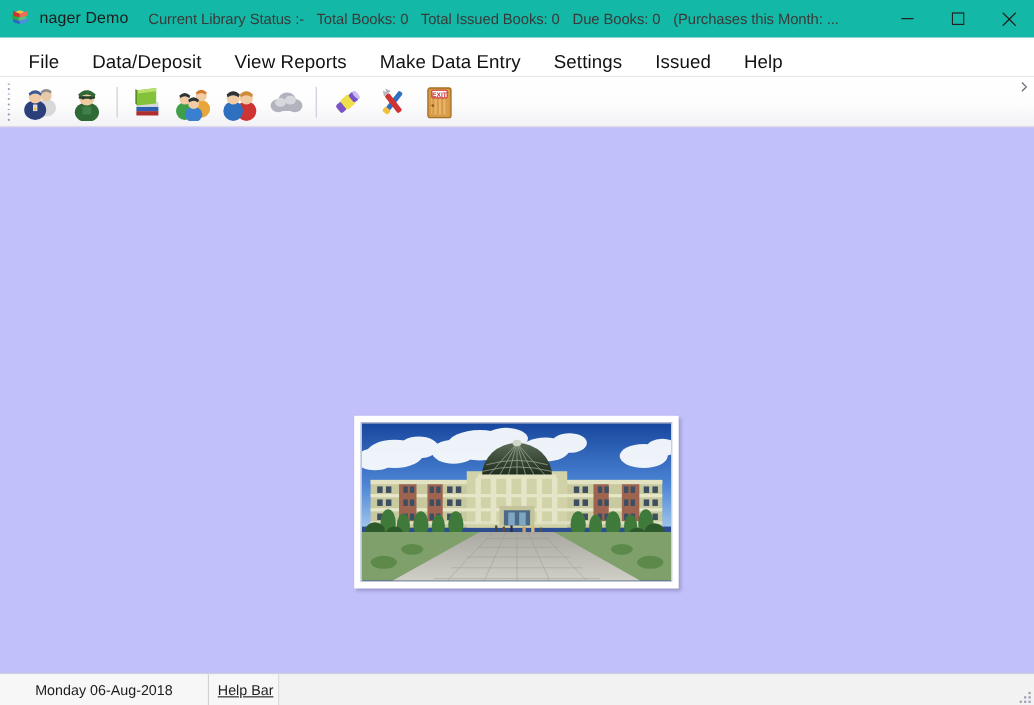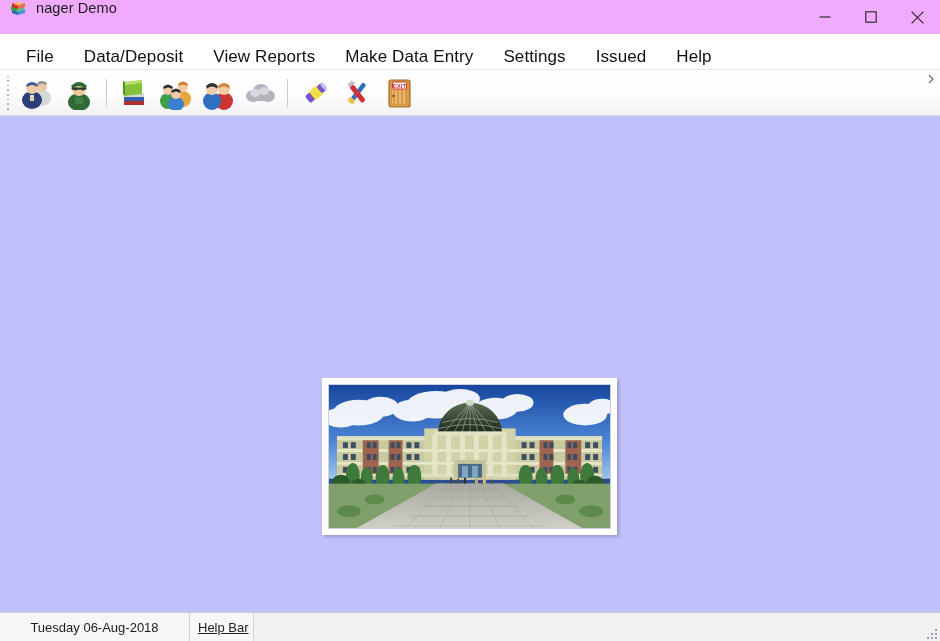--- a/index.html
+++ b/index.html
@@ -12,22 +12,22 @@
   .app-window {
     position: relative;
     width: 940px; height: 641px;
     display: flex; flex-direction: column;
     background: #c2c0fb;
   }
 
   
   .titlebar {
     height: 34px; flex: 0 0 34px;
-    background: #f0abfc;
-    display: flex; 
+    background: #14b8a6;
+    display: flex; align-items: center;
     position: relative;
   }
   .app-icon {
     width: 20px; height: 20px;
     margin-left: 9px; margin-right: 7px;
     position: relative; flex: 0 0 20px;
   }
   .app-icon svg { display: block; }
   .title-text {
     font-size: 14.5px; color: #1b1b1b;
@@ -170,20 +170,27 @@
         <path d="M3 13 L9 15 L9 11 L3 9 Z" fill="#2d62c4"></path>
         <path d="M9 11 L16 9 L16 13 L9 15 Z" fill="#4f8de0"></path>
         <path d="M2 10 L8 12 L8 8 L2 6 Z" fill="#2ea44f"></path>
         <path d="M8 8 L15 6 L15 10 L8 12 Z" fill="#57c278"></path>
         <path d="M3 7 L9 9 L9 5 L3 3 Z" fill="#d0322e"></path>
         <path d="M9 5 L16 3 L16 7 L9 9 Z" fill="#ee6b55"></path>
         <path d="M5 4 C7 2, 11 2, 13 4 L9 5.5 Z" fill="#f2c14a"></path>
       </svg>
     </div>
     <div class="title-text">nager Demo</div>
+    <div class="title-status">
+      <span class="seg">Current Library Status :-</span>
+      <span class="seg">Total Books: 0</span>
+      <span class="seg">Total Issued Books: 0</span>
+      <span class="seg">Due Books: 0</span>
+      <span class="seg">(Purchases this Month: ...</span>
+    </div>
 
     <div class="win-controls">
       <div class="win-btn">
         <svg width="12" height="12" viewBox="0 0 12 12">
             <line x1="0.5" y1="6" x2="11.5" y2="6" stroke="#222" stroke-width="1.1"></line>
           </svg>
       </div>
       <div class="win-btn">
         <svg width="12" height="12" viewBox="0 0 12 12">
             <rect x="0.8" y="0.8" width="10.4" height="10.4" fill="none" stroke="#222" stroke-width="1.1"></rect>
@@ -526,21 +533,21 @@
             <ellipse cx="20" cy="128" rx="12" ry="6"></ellipse>
             <ellipse cx="238" cy="116" rx="10" ry="5"></ellipse>
             <ellipse cx="264" cy="128" rx="12" ry="6"></ellipse>
           </g>
         </svg>
       </div>
     </div>
   </div>
 
   <div class="statusbar">
-    <div class="sb-panel sb-date">Tuesday 06-Aug-2018</div>
+    <div class="sb-panel sb-date">Monday 06-Aug-2018</div>
     <div class="sb-panel sb-help">Help Bar</div>
     <div class="sb-fill"></div>
     <div class="sb-grip">
       <i style="right:0;bottom:0"></i>
         <i style="right:4px;bottom:0"></i>
         <i style="right:8px;bottom:0"></i>
       <i style="right:0;bottom:4px"></i>
         <i style="right:4px;bottom:4px"></i>
       <i style="right:0;bottom:8px"></i>
     </div>

